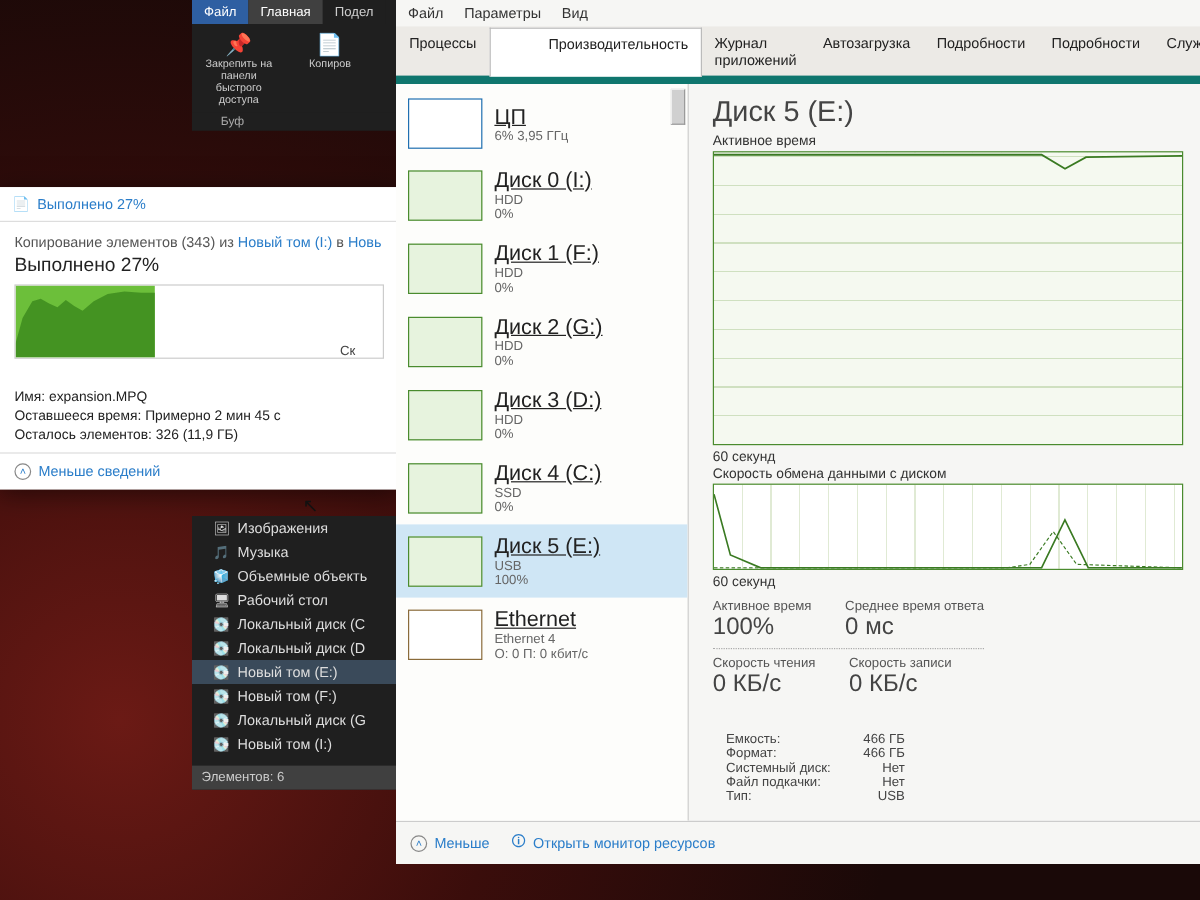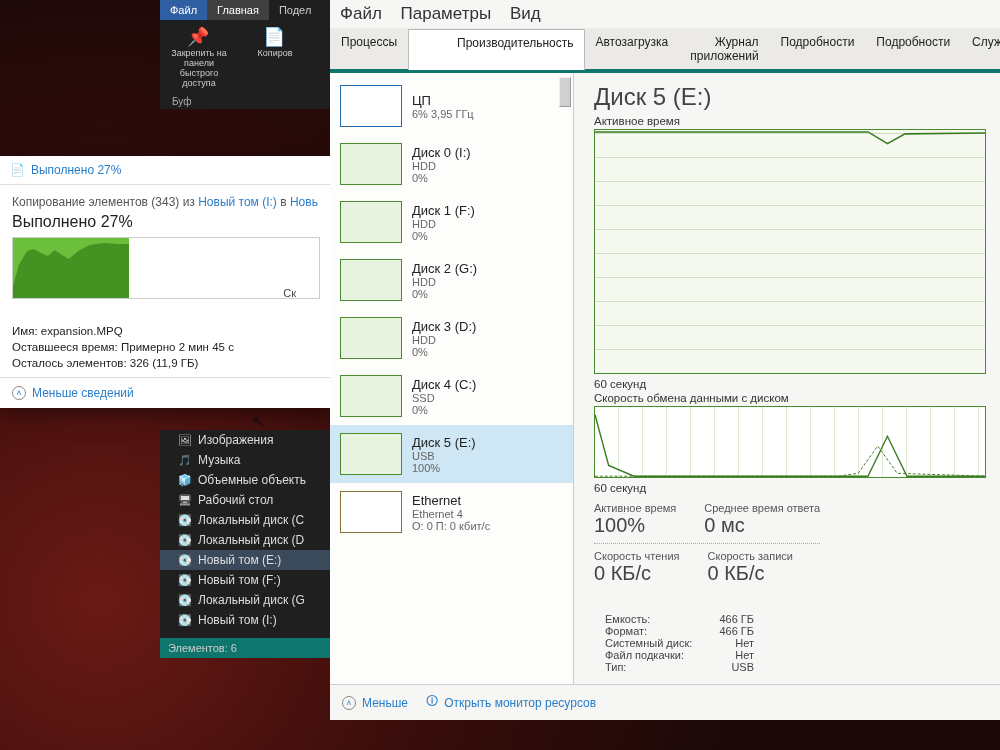--- a/index.html
+++ b/index.html
@@ -29,37 +29,37 @@
 .copydlg .graph svg { position:absolute; left:0; top:0; width:38%; height:100%; }
 .copydlg .speed { text-align:right; font-size:11px; color:#444; padding-right:24px; position:relative; top:-18px; }
 .copydlg .meta { font-size:11.5px; padding:2px 12px; color:#222; }
 .copydlg .less { border-top:1px solid #ddd; padding:8px 12px; color:#2a7dc9; display:flex; align-items:center; gap:6px; cursor:pointer; }
 .chev { display:inline-flex; width:14px; height:14px; border:1px solid #888; border-radius:50%; align-items:center; justify-content:center; font-size:9px; }
 
 .sidebar { position:absolute; left:160px; top:430px; width:170px; background:#1f1f1f; color:#ddd; font-size:12px; }
 .sidebar .item { padding:3px 8px 3px 18px; display:flex; align-items:center; gap:6px; white-space:nowrap; overflow:hidden; }
 .sidebar .item.sel { background:#3a4a5a; }
 .sidebar .ico { width:14px; text-align:center; font-size:11px; }
-.sidebar .status { background:#0f766e; margin-top:8px; padding:4px 8px; font-size:11px; color:#ccc; }
+.sidebar .status { background:#404040; margin-top:8px; padding:4px 8px; font-size:11px; color:#ccc; }
 
 .tm { position:absolute; left:330px; top:0; right:0; bottom:30px; background:#f6f6f4; color:#222; display:flex; flex-direction:column; }
-.tm .menu { padding:4px 10px; font-size:17px; color:#333; }
+.tm .menu { padding:4px 10px; font-size:12px; color:#333; }
 .tm .menu span { margin-right:14px; }
-.tm .tabs { display:flex; border-bottom:4px solid #0f766e; font-size:12px; background:#eceae6;text-align:right; }
+.tm .tabs { display:flex; border-bottom:7px solid #0f766e; font-size:12px; background:#eceae6; }
 .tm .tabs span { padding:6px 10px; border:1px solid transparent; border-bottom:none; }
 .tm .tabs .active { background:#fff; border-color:#bbb; position:relative; top:1px;padding-left:48px; }
 .tm .content { flex:1; display:flex; overflow:hidden; }
 .tm .list { width:244px; border-right:1px solid #ccc; overflow-y:auto; padding:4px 0; background:#fdfdfb; position:relative; }
 .tm .entry { display:flex; gap:10px; padding:8px 10px; align-items:center; cursor:pointer; }
 .tm .entry.sel { background:#cfe6f5; }
 .tm .thumb { width:62px; height:42px; border:1px solid #1f6fb0; background:#fff; position:relative; flex-shrink:0; }
 .tm .thumb.green { border-color:#4a8b2e; background:#e7f3de; }
 .tm .thumb.purple { border-color:#7a3fa0; }
 .tm .thumb.brown { border-color:#8a6b3a; }
-.tm .etxt .nm { font-size:13px; color:#222; }
+.tm .etxt .nm { font-size:18px; color:#222;text-decoration:underline; }
 .tm .etxt .sub { font-size:11px; color:#666; }
 .tm .detail { flex:1; padding:10px 14px 10px 20px; overflow:hidden; }
 .tm .dtitle { font-size:24px; font-weight:400; color:#444; margin-bottom:4px; }
 .tm .section { font-size:11.5px; color:#333; margin:2px 0 2px; }
 .tm .bigchart { height:245px; border:1px solid #4a8b2e; background:
   repeating-linear-gradient(0deg,#f5f9f0,#f5f9f0 23px,#cfe0c0 23px,#cfe0c0 24px),
   repeating-linear-gradient(90deg,transparent,transparent 23px,#cfe0c0 23px,#cfe0c0 24px);
   position:relative; margin-bottom:4px; }
 .tm .bigchart svg { position:absolute; inset:0; }
 .tm .smchart { height:72px; border:1px solid #4a8b2e; background:
@@ -88,21 +88,21 @@
   <div class="ribbon">
     <div class="btn">
       <span class="pin">📌</span>
       <span>Закрепить на панели быстрого доступа</span>
     </div>
     <div class="btn">
       <span class="pin">📄</span>
       <span>Копиров</span>
     </div>
   </div>
-  <div style="padding:2px 12px;font-size:10px;color:#aaa">Буф</div>
+  <div style="padding:2px 24px;font-size:10px;color:#aaa">Буф</div>
 </div>
 
 <div class="copydlg">
   <div class="title">
     <span>📄</span>
     <span><span>Выполнено</span> <span>27%</span></span>
   </div>
   <div class="body">
     <div class="line">
       <span>Копирование элементов (343) из</span>
@@ -177,22 +177,22 @@
 
 <div class="tm">
   <div class="menu">
     <span>Файл</span>
     <span>Параметры</span>
     <span>Вид</span>
   </div>
   <div class="tabs" id="tm-tabs">
       <span>Процессы</span>
       <span class="active">Производительность</span>
+      <span>Журнал приложений</span>
       <span>Автозагрузка</span>
-      <span>Журнал приложений</span>
       <span>Подробности</span>
       <span>Подробности</span>
       <span>Службы</span>
     </div>
   <div class="content">
     <div class="list" id="tm-list">
       <div class="scrollhint"></div>
     <div class="entry">
           <div class="thumb "></div>
           <div class="etxt">

